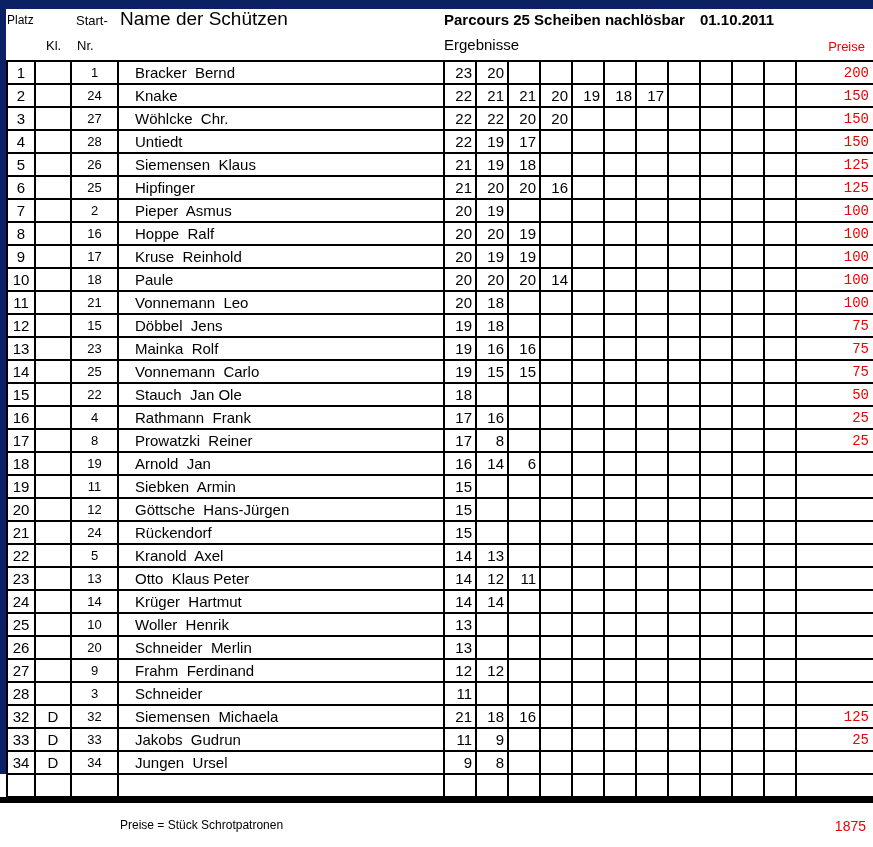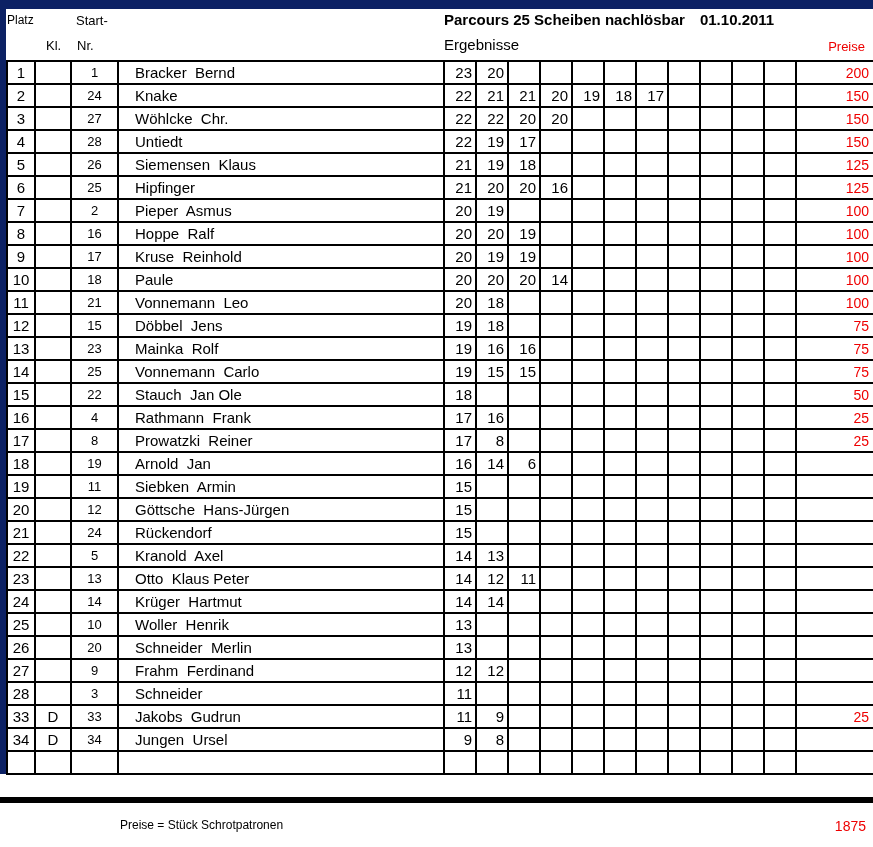--- a/index.html
+++ b/index.html
@@ -34,38 +34,39 @@
     padding:0;
     overflow:hidden;
     white-space:pre;
     vertical-align:middle;
   }
   #grid td.c-platz { text-align:center; }
   #grid td.c-kl    { text-align:center; }
   #grid td.c-nr    { text-align:center; font-size:13px; }
   #grid td.c-name  { text-align:left;  padding-left:16px; }
   #grid td.c-score { text-align:right; padding-right:3px; }
-  #grid td.c-preis { text-align:right; padding-right:4px; color:#ee0000; font-size:14px; }
+  #grid td.c-preis { text-align:right; padding-right:4px; color:#ee0000; font-size:14px;font-family:Liberation Mono, monospace; }
 
   .bottom-bar { position:absolute; left:0; top:797px; width:873px; height:6px; background:#000; }
 
   .total { position:absolute; right:7px; top:806px; font-size:14px; color:#ee0000;margin-top:12px; }
   .note  { position:absolute; left:120px; top:818px; font-size:12px; }
 </style>
 </head>
 <body>
 
 <div class="sheet">
   <div class="navy-top"></div>
   <div class="navy-left"></div>
 
   <span class="hdr-platz">Platz</span>
   <span class="hdr-start">Start-</span>
   <span class="hdr-kl">Kl.</span>
   <span class="hdr-nr">Nr.</span>
+  <span class="hdr-name">Name der Schützen</span>
 
   <div class="hdr-event">
     <span>Parcours 25 Scheiben nachlösbar</span>
     <span>01.10.2011</span>
   </div>
   <span class="hdr-erg">Ergebnisse</span>
   <span class="hdr-preise">Preise</span>
 
   <table id="grid">
     <colgroup id="cols">
@@ -585,20 +586,38 @@
           <td class="c-score"></td>
           <td class="c-score"></td>
           <td class="c-score"></td>
           <td class="c-score"></td>
           <td class="c-score"></td>
           <td class="c-score"></td>
           <td class="c-score"></td>
           <td class="c-preis"></td>
         </tr>
         <tr>
+          <td class="c-platz">32</td>
+          <td class="c-kl">D</td>
+          <td class="c-nr">32</td>
+          <td class="c-name">Siemensen  Michaela</td>
+          <td class="c-score">21</td>
+          <td class="c-score">18</td>
+          <td class="c-score">16</td>
+          <td class="c-score"></td>
+          <td class="c-score"></td>
+          <td class="c-score"></td>
+          <td class="c-score"></td>
+          <td class="c-score"></td>
+          <td class="c-score"></td>
+          <td class="c-score"></td>
+          <td class="c-score"></td>
+          <td class="c-preis">125</td>
+        </tr>
+        <tr>
           <td class="c-platz">33</td>
           <td class="c-kl">D</td>
           <td class="c-nr">33</td>
           <td class="c-name">Jakobs  Gudrun</td>
           <td class="c-score">11</td>
           <td class="c-score">9</td>
           <td class="c-score"></td>
           <td class="c-score"></td>
           <td class="c-score"></td>
           <td class="c-score"></td>

